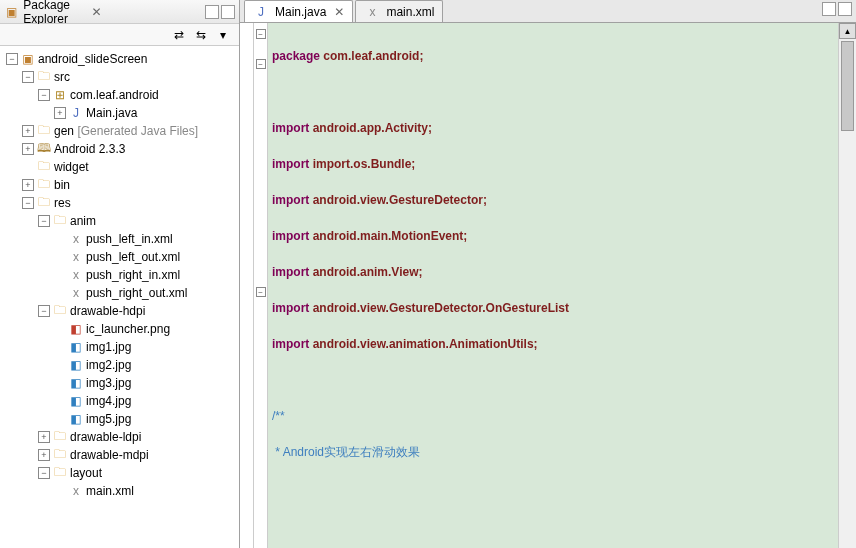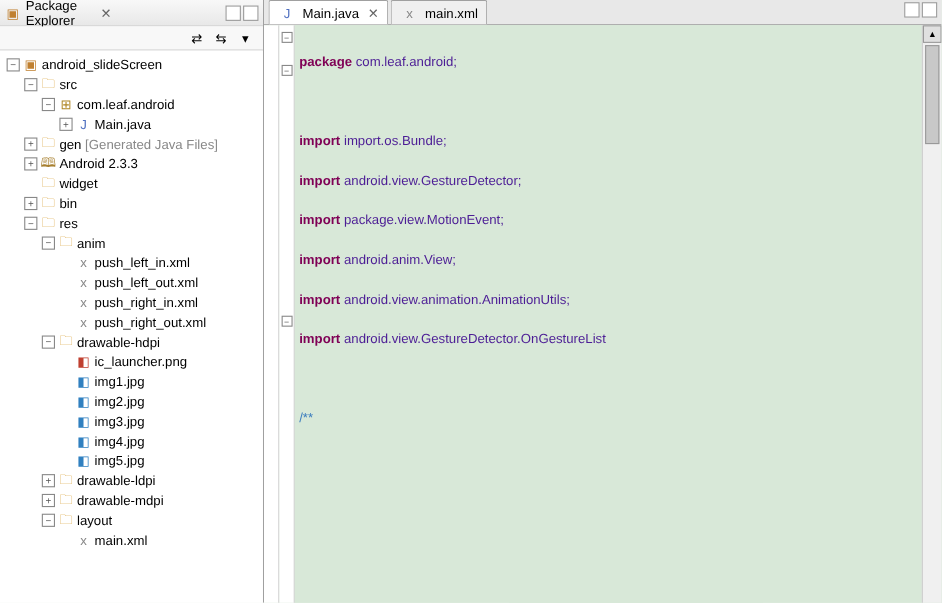--- a/index.html
+++ b/index.html
@@ -31,21 +31,21 @@
 .tab .close { color: #666; padding-left: 4px; }
 .tab-bar .right-btns { position: absolute; right: 4px; top: 2px; display: flex; gap: 2px; }
 .tab-bar .right-btns .btn { width: 14px; height: 14px; border: 1px solid #999; background: #fff; }
 
 .editor-wrap { flex: 1; display: flex; background: #d8e8d8; position: relative; }
 .gutter { width: 14px; background: #fff; border-right: 1px solid #ccc; }
 .fold-gutter { width: 14px; background: #fff; border-right: 1px solid #ccc; padding-top: 6px; }
 .fold-mark { width: 10px; height: 10px; border: 1px solid #888; background: #fff; margin: 0 auto 2px auto; display: flex; align-items: center; justify-content: center; font-size: 8px; color: #555; }
 .code { flex: 1; padding: 6px 4px; font-family: Consolas, "Courier New", monospace; font-size: 15px; font-weight: bold; line-height: 18px; white-space: pre; background: #d8e8d8; overflow: hidden; }
 .kw { color: #7f0055; font-weight: bold; }
-.pl { color: #4c1d95; font-weight: normal; }
+.pl { color: #7f1d1d; font-weight: bold; }
 .cm { color: #3f7fbf; font-weight: normal; }
 .scrollbar-v { width: 18px; background: #f0f0f0; border-left: 1px solid #ccc; position: relative; }
 .scrollbar-v .thumb { position: absolute; top: 18px; left: 2px; right: 2px; height: 90px; background: #c8c8c8; border: 1px solid #999; }
 .scrollbar-v .arrow { position: absolute; left: 0; right: 0; height: 16px; background: #e0e0e0; border: 1px solid #999; display: flex; align-items: center; justify-content: center; font-size: 8px; }
 .scrollbar-v .arrow.up { top: 0; }
 .line { display: block; min-height: 18px; }
 
 
 .i-proj { color: #c08030; }
 .i-folder { color: #d8a038; }
@@ -284,28 +284,30 @@
     <div class="fold-gutter">
       <div class="fold-mark">−</div>
       <div style="height:18px"></div>
       <div class="fold-mark">−</div>
       <div style="height:216px"></div>
       <div class="fold-mark">−</div>
     </div>
     <div class="code">
 <span class="line"><span class="kw">package</span><span class="pl"> com.leaf.android;</span></span>
 <span class="line"></span>
+<span class="line"><span class="kw">import</span><span class="pl"> android.app.Activity;</span></span>
 <span class="line"><span class="kw">import</span><span class="pl"> import.os.Bundle;</span></span>
 <span class="line"><span class="kw">import</span><span class="pl"> android.view.GestureDetector;</span></span>
-<span class="line"><span class="kw">import</span><span class="pl"> package.view.MotionEvent;</span></span>
+<span class="line"><span class="kw">import</span><span class="pl"> android.main.MotionEvent;</span></span>
 <span class="line"><span class="kw">import</span><span class="pl"> android.anim.View;</span></span>
+<span class="line"><span class="kw">import</span><span class="pl"> android.view.GestureDetector.OnGestureList</span></span>
 <span class="line"><span class="kw">import</span><span class="pl"> android.view.animation.AnimationUtils;</span></span>
-<span class="line"><span class="kw">import</span><span class="pl"> android.view.GestureDetector.OnGestureList</span></span>
 <span class="line"></span>
 <span class="line"><span class="cm">/**</span></span>
+<span class="line"><span class="cm"> * Android实现左右滑动效果</span></span>
 
 
 
 
 
 
 
 
 
 

